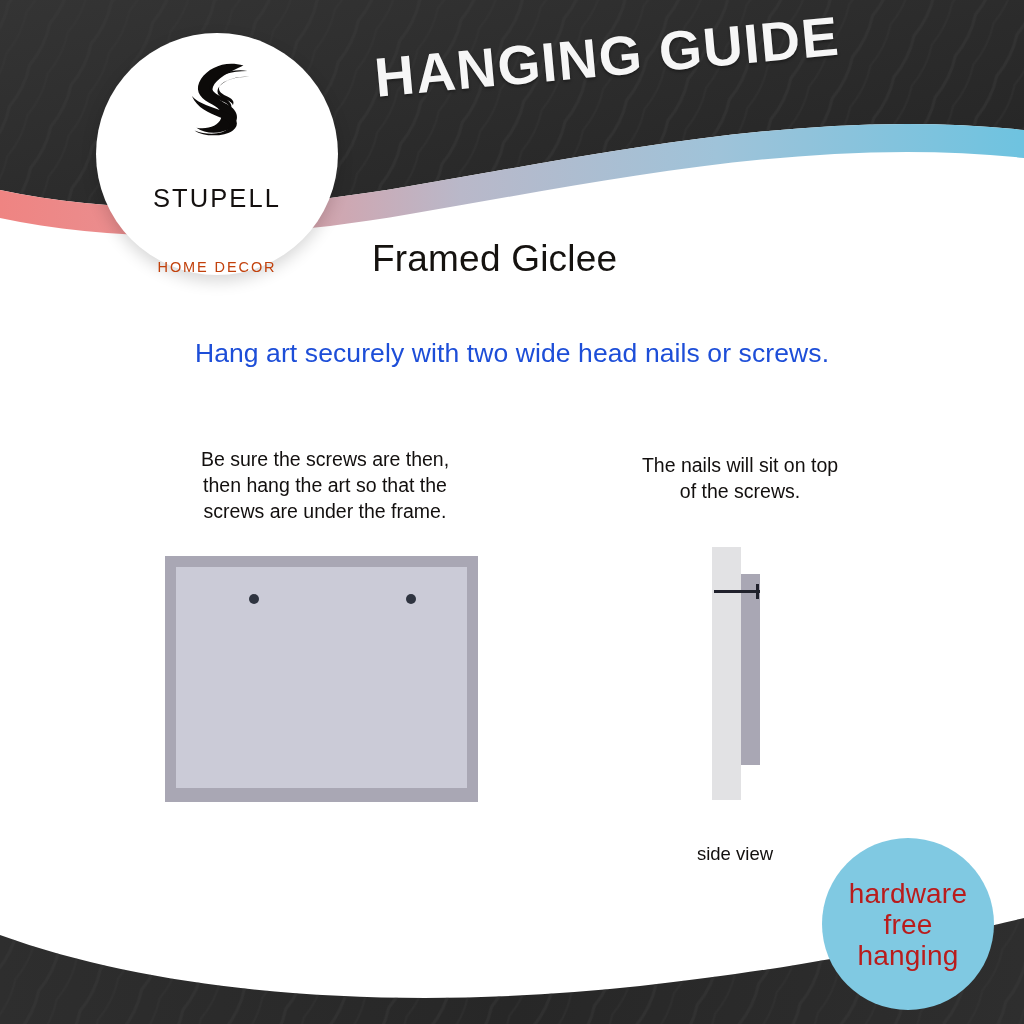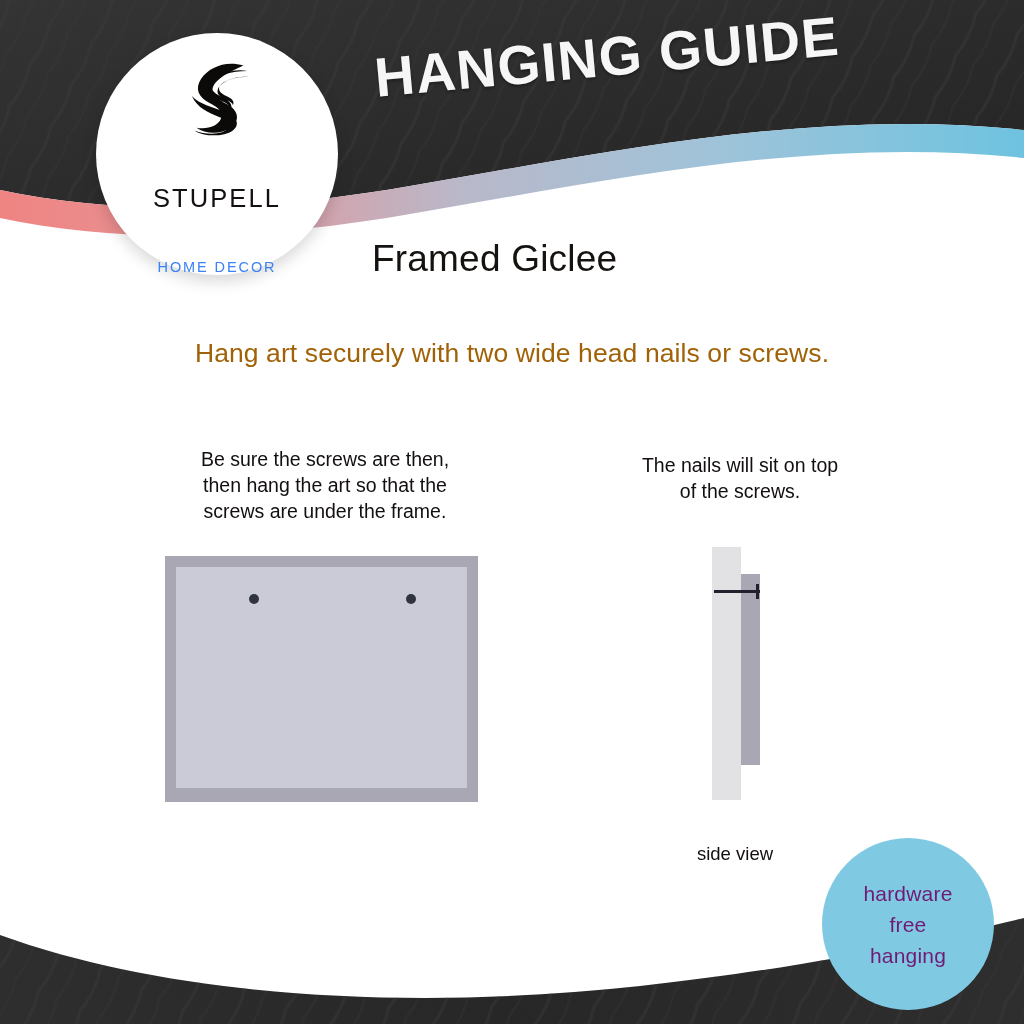--- a/index.html
+++ b/index.html
@@ -53,21 +53,21 @@
     margin-top: 4px;
     font-size: 25.5px;
     letter-spacing: 2.1px;
     color: #14100f;
     font-weight: 400;
   }
   #logo-subwordmark {
     margin-top: 3px;
     font-size: 14.5px;
     letter-spacing: 1.9px;
-    color: #3b82f6;
+    color: #c2410c;
     font-weight: 400;
   }
 
   
   #header-title {
     position: absolute;
     left: 372px;
     top: 46px;
     transform: rotate(-5.2deg);
     transform-origin: left top;
@@ -91,21 +91,21 @@
     white-space: nowrap;
     z-index: 3;
   }
   #lede {
     position: absolute;
     left: 0;
     top: 338px;
     width: 1024px;
     text-align: center;
     font-size: 26.5px;
-    color: #a16207;
+    color: #1d4ed8;
     letter-spacing: 0.1px;
     z-index: 3;
   }
 
   .panel-caption {
     position: absolute;
     text-align: center;
     font-size: 19.5px;
     line-height: 26px;
     color: #120f0e;
@@ -204,22 +204,22 @@
     border-radius: 50%;
     background: #80c9e2;
     z-index: 6;
     display: flex;
     flex-direction: column;
     align-items: center;
     justify-content: center;
     text-align: center;
   }
   .badge-line {
-    color: #701a75;
-    font-size: 21px;
+    color: #b91c1c;
+    font-size: 28px;
     line-height: 31px;
     letter-spacing: 0.2px;
   }
 </style>
 </head>
 <body>
 
 <div id="page">
 
   <svg class="wave-layer" viewBox="0 0 1024 1024" width="1024" height="1024">

